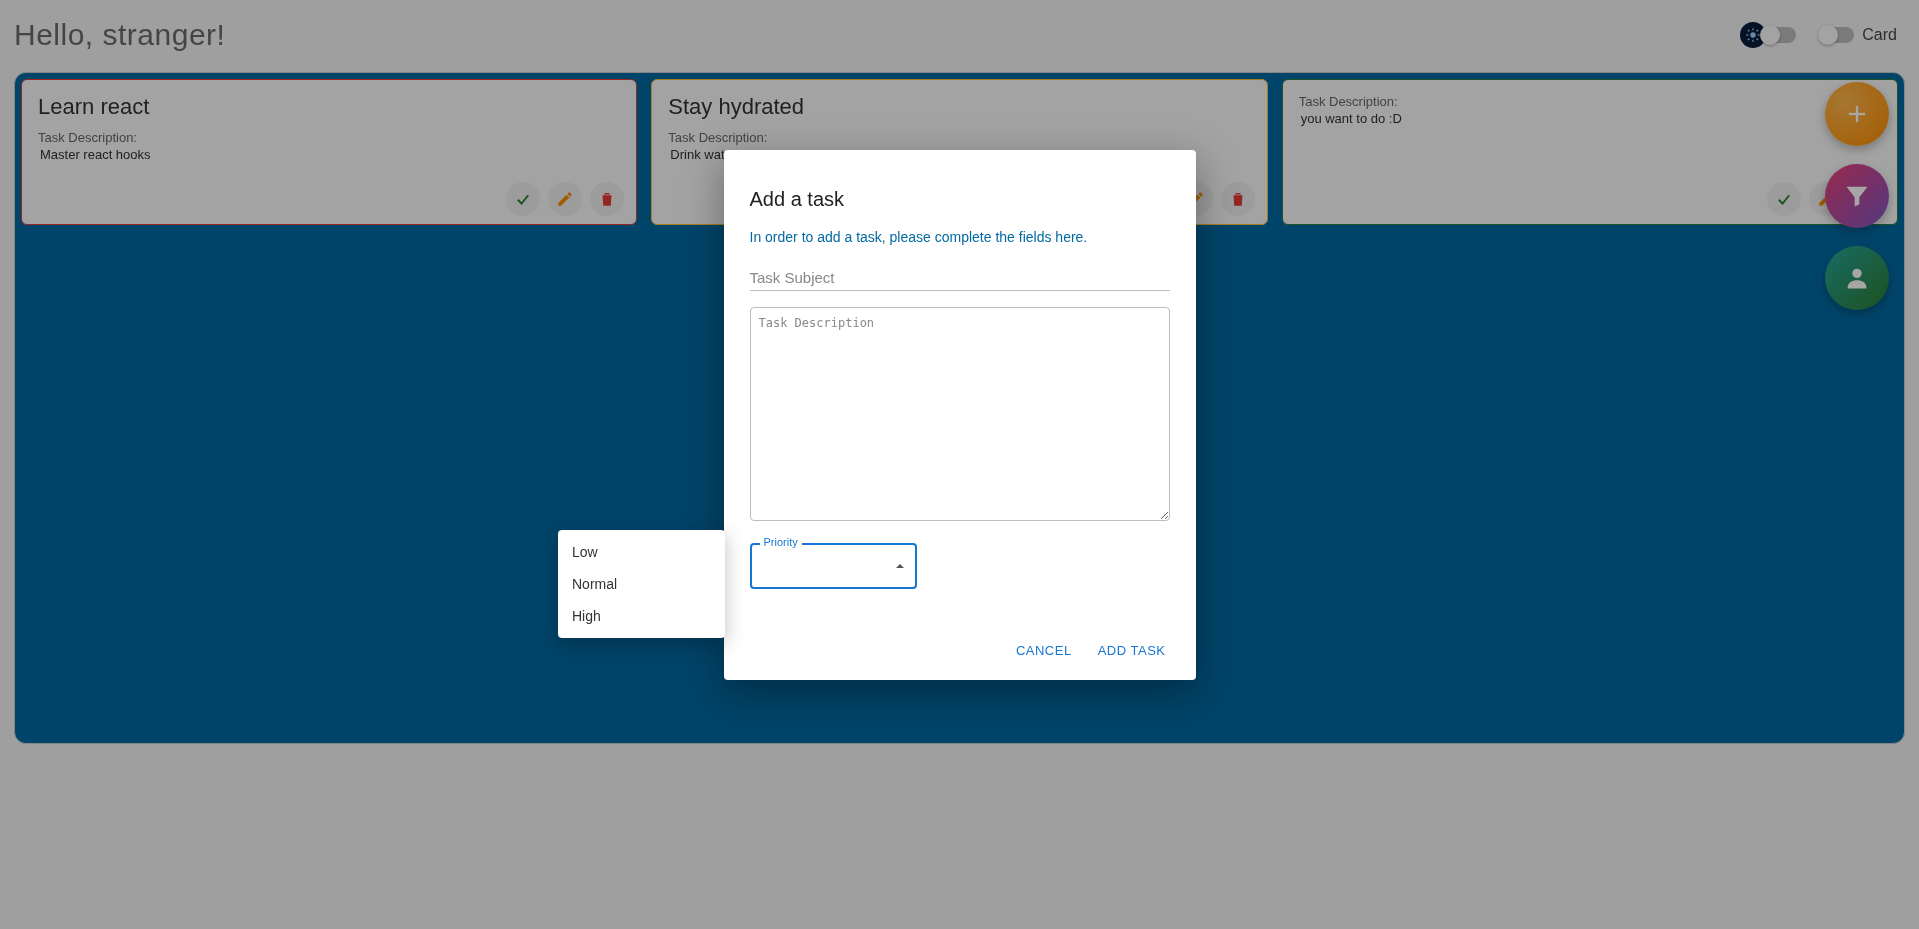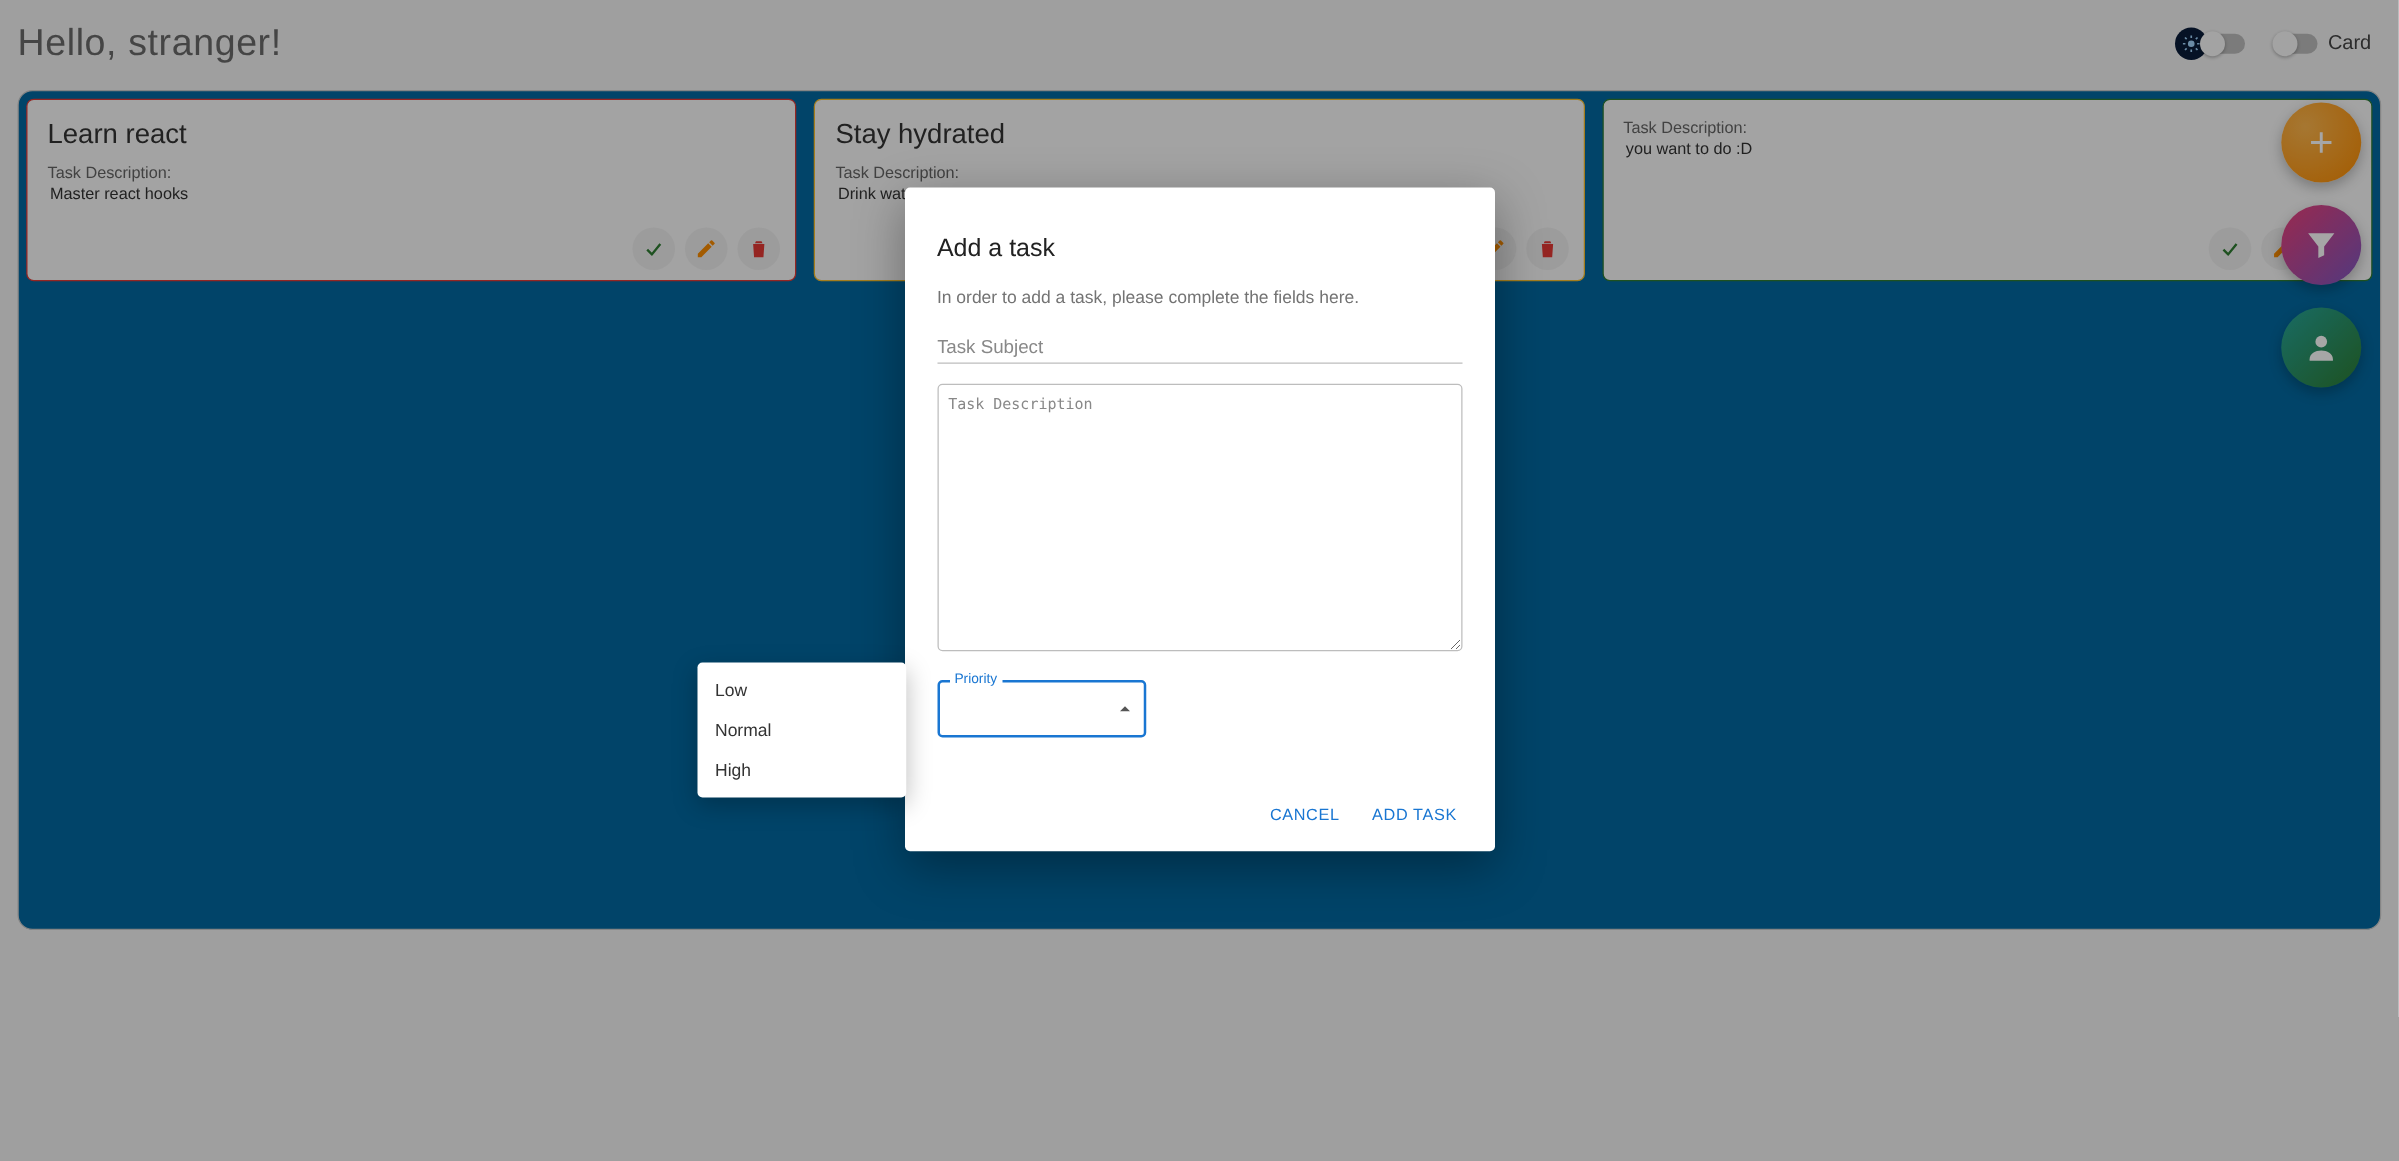--- a/index.html
+++ b/index.html
@@ -54,21 +54,21 @@
   .fab.add { background: radial-gradient(circle at 30% 30%, #ffb74d, #fb8c00); }
   .fab.filter { background: linear-gradient(135deg, #ec407a, #7e57c2); }
   .fab.user { background: linear-gradient(135deg, #26a69a, #2e7d32); }
 
   
   .overlay { position:absolute; inset:0; background:var(--overlay); }
 
   
   .dialog { position:absolute; left:50%; top:150px; transform:translateX(-50%); width:472px; background:#fff; border-radius:4px; box-shadow:0 12px 40px rgba(0,0,0,.35); padding:38px 26px 16px 26px; }
   .dialog-title { font-size:20px; font-weight:400; margin:0 0 18px 0; color:#222; }
-  .dialog-sub { font-size:14px; color:#737373; margin:0 0 20px 0; }
+  .dialog-sub { font-size:14px; color:#0369a1; margin:0 0 20px 0; }
   .text-input { width:100%; border:none; border-bottom:1px solid #bdbdbd; font-size:15px; color:#555; padding:4px 0; outline:none; background:transparent; }
   .text-input::placeholder { color:#888; }
   .textarea { width:100%; height:214px; margin-top:16px; border:1px solid #bdbdbd; border-radius:4px; padding:8px; font-family:monospace; font-size:12px; resize:both; outline:none; }
   .textarea::placeholder { color:#888; }
 
   .select-wrap { position:relative; width:167px; margin-top:18px; }
   .select-legend { position:absolute; top:-7px; left:10px; background:#fff; padding:0 4px; font-size:11px; color:var(--primary-blue); }
   .select-box { border:2px solid var(--primary-blue); border-radius:4px; height:46px; display:flex; align-items:center; justify-content:flex-end; padding:0 10px; cursor:pointer; }
   .select-box svg { width:10px; height:10px; fill:#555; }
 

